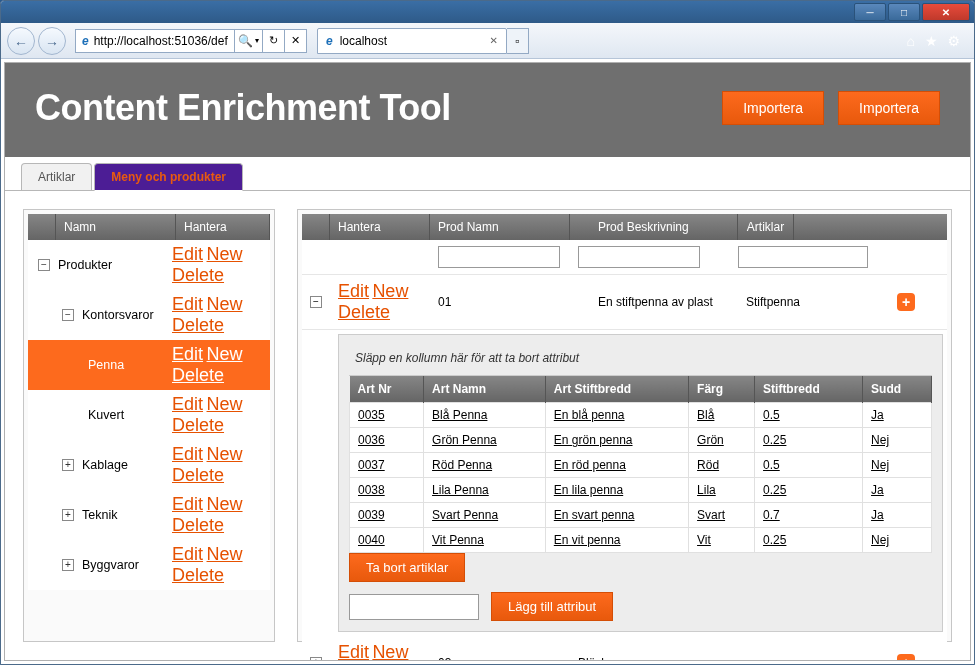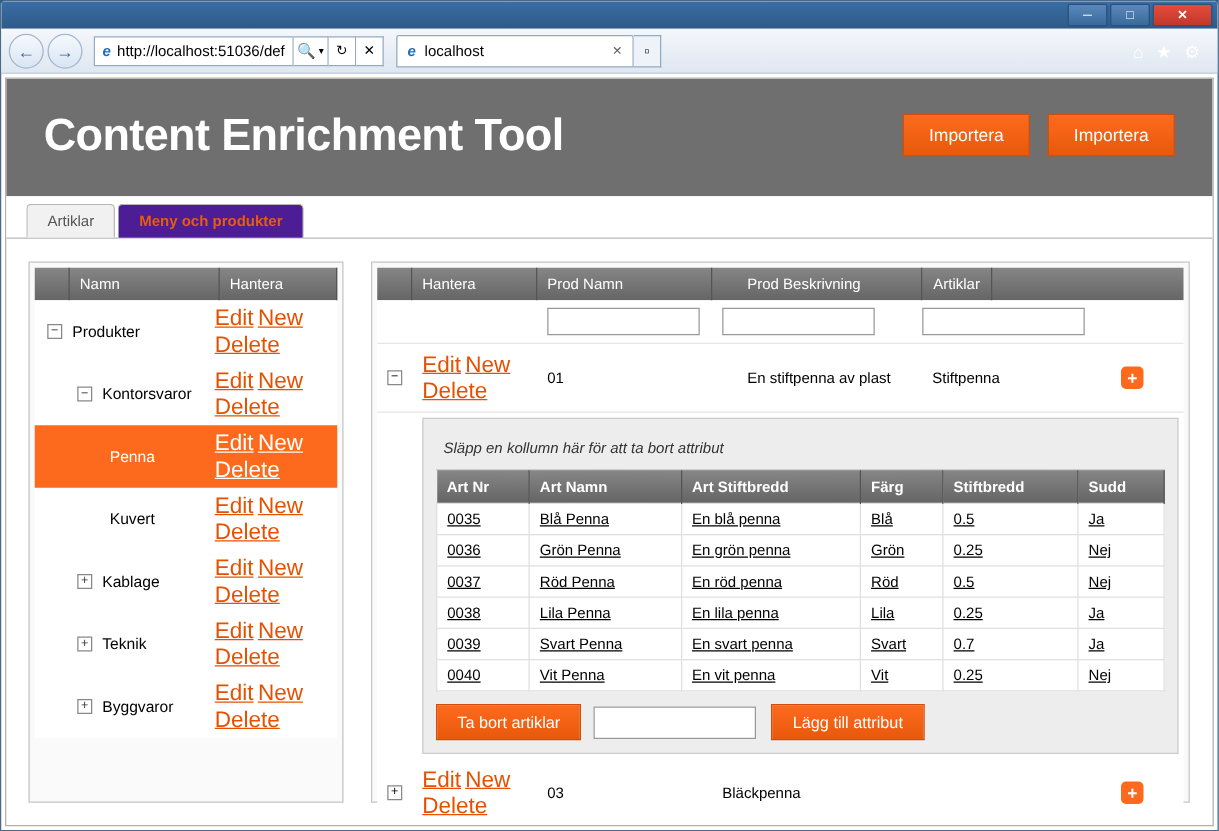--- a/index.html
+++ b/index.html
@@ -84,21 +84,21 @@
   .main-row .exp { width: 12px; height: 12px; border: 1px solid #888; display: flex; justify-content: center; align-items: center; font-size: 10px; line-height: 1; background: #fff; }
   .filter-input { width: calc(100% - 2px); height: 22px; border: 1px solid #999; }
   .plus-badge { width: 18px; height: 18px; background: #fd6a1d; border-radius: 4px; color: #fff; display: inline-flex; justify-content: center; align-items: center; font-weight: bold; font-size: 14px; }
 
   
   .detail-panel { background: #ededed; border: 1px solid #ccc; margin: 4px 4px 4px 36px; padding: 10px; }
   .detail-hint { font-style: italic; color: #333; padding: 6px 6px 10px 6px; border-bottom: 1px solid #ccc; }
   .detail-grid { width: 100%; border-collapse: collapse; }
   .detail-grid th { background: linear-gradient(#868686, #656565); color: #fff; text-align: left; padding: 6px 8px; font-weight: 600; border-right: 1px solid #555; }
   .detail-grid td { background: #fff; border: 1px solid #e0e0e0; padding: 5px 8px; text-decoration: underline; }
-  .detail-actions { margin-top: 10px; display: flex; flex-direction: row; gap: 10px; align-items: flex-start; }
+  .detail-actions { display: flex; flex-direction: column; gap: 10px; align-items: flex-start; }
   .attr-row { display: flex; gap: 12px; align-items: center; }
   .attr-input { width: 130px; height: 26px; border: 1px solid #999; }
 
   .link-set a + a::before { content: " "; }
 </style>
 </head>
 <body>
 
 <div class="window">
 

